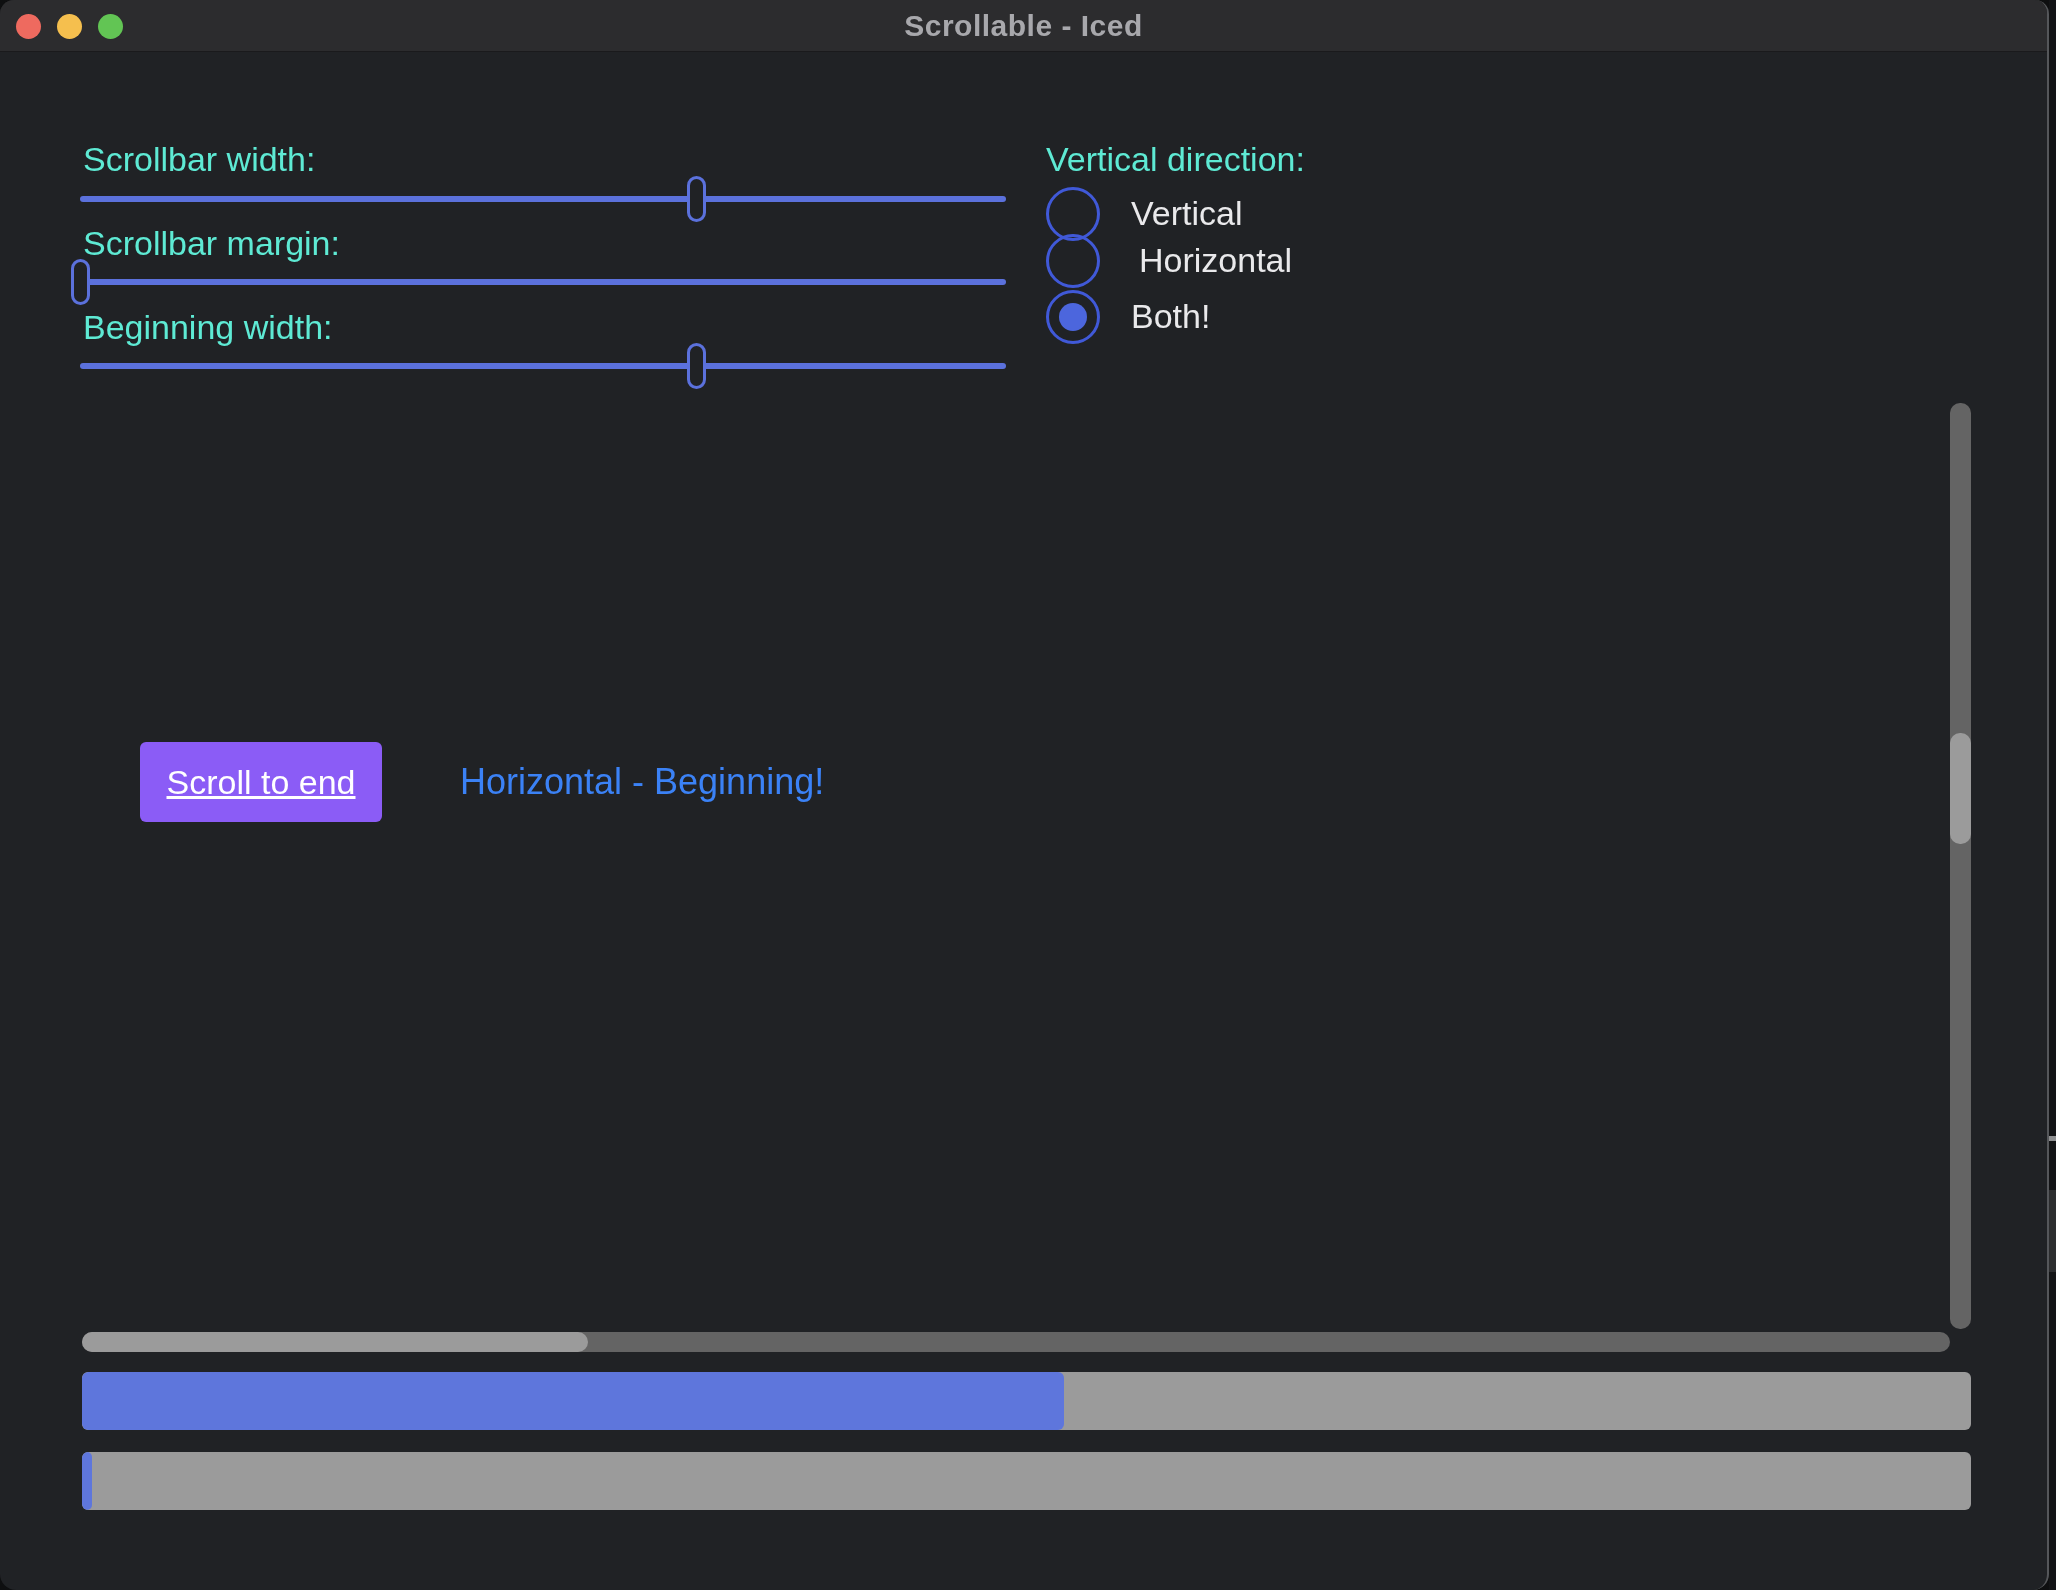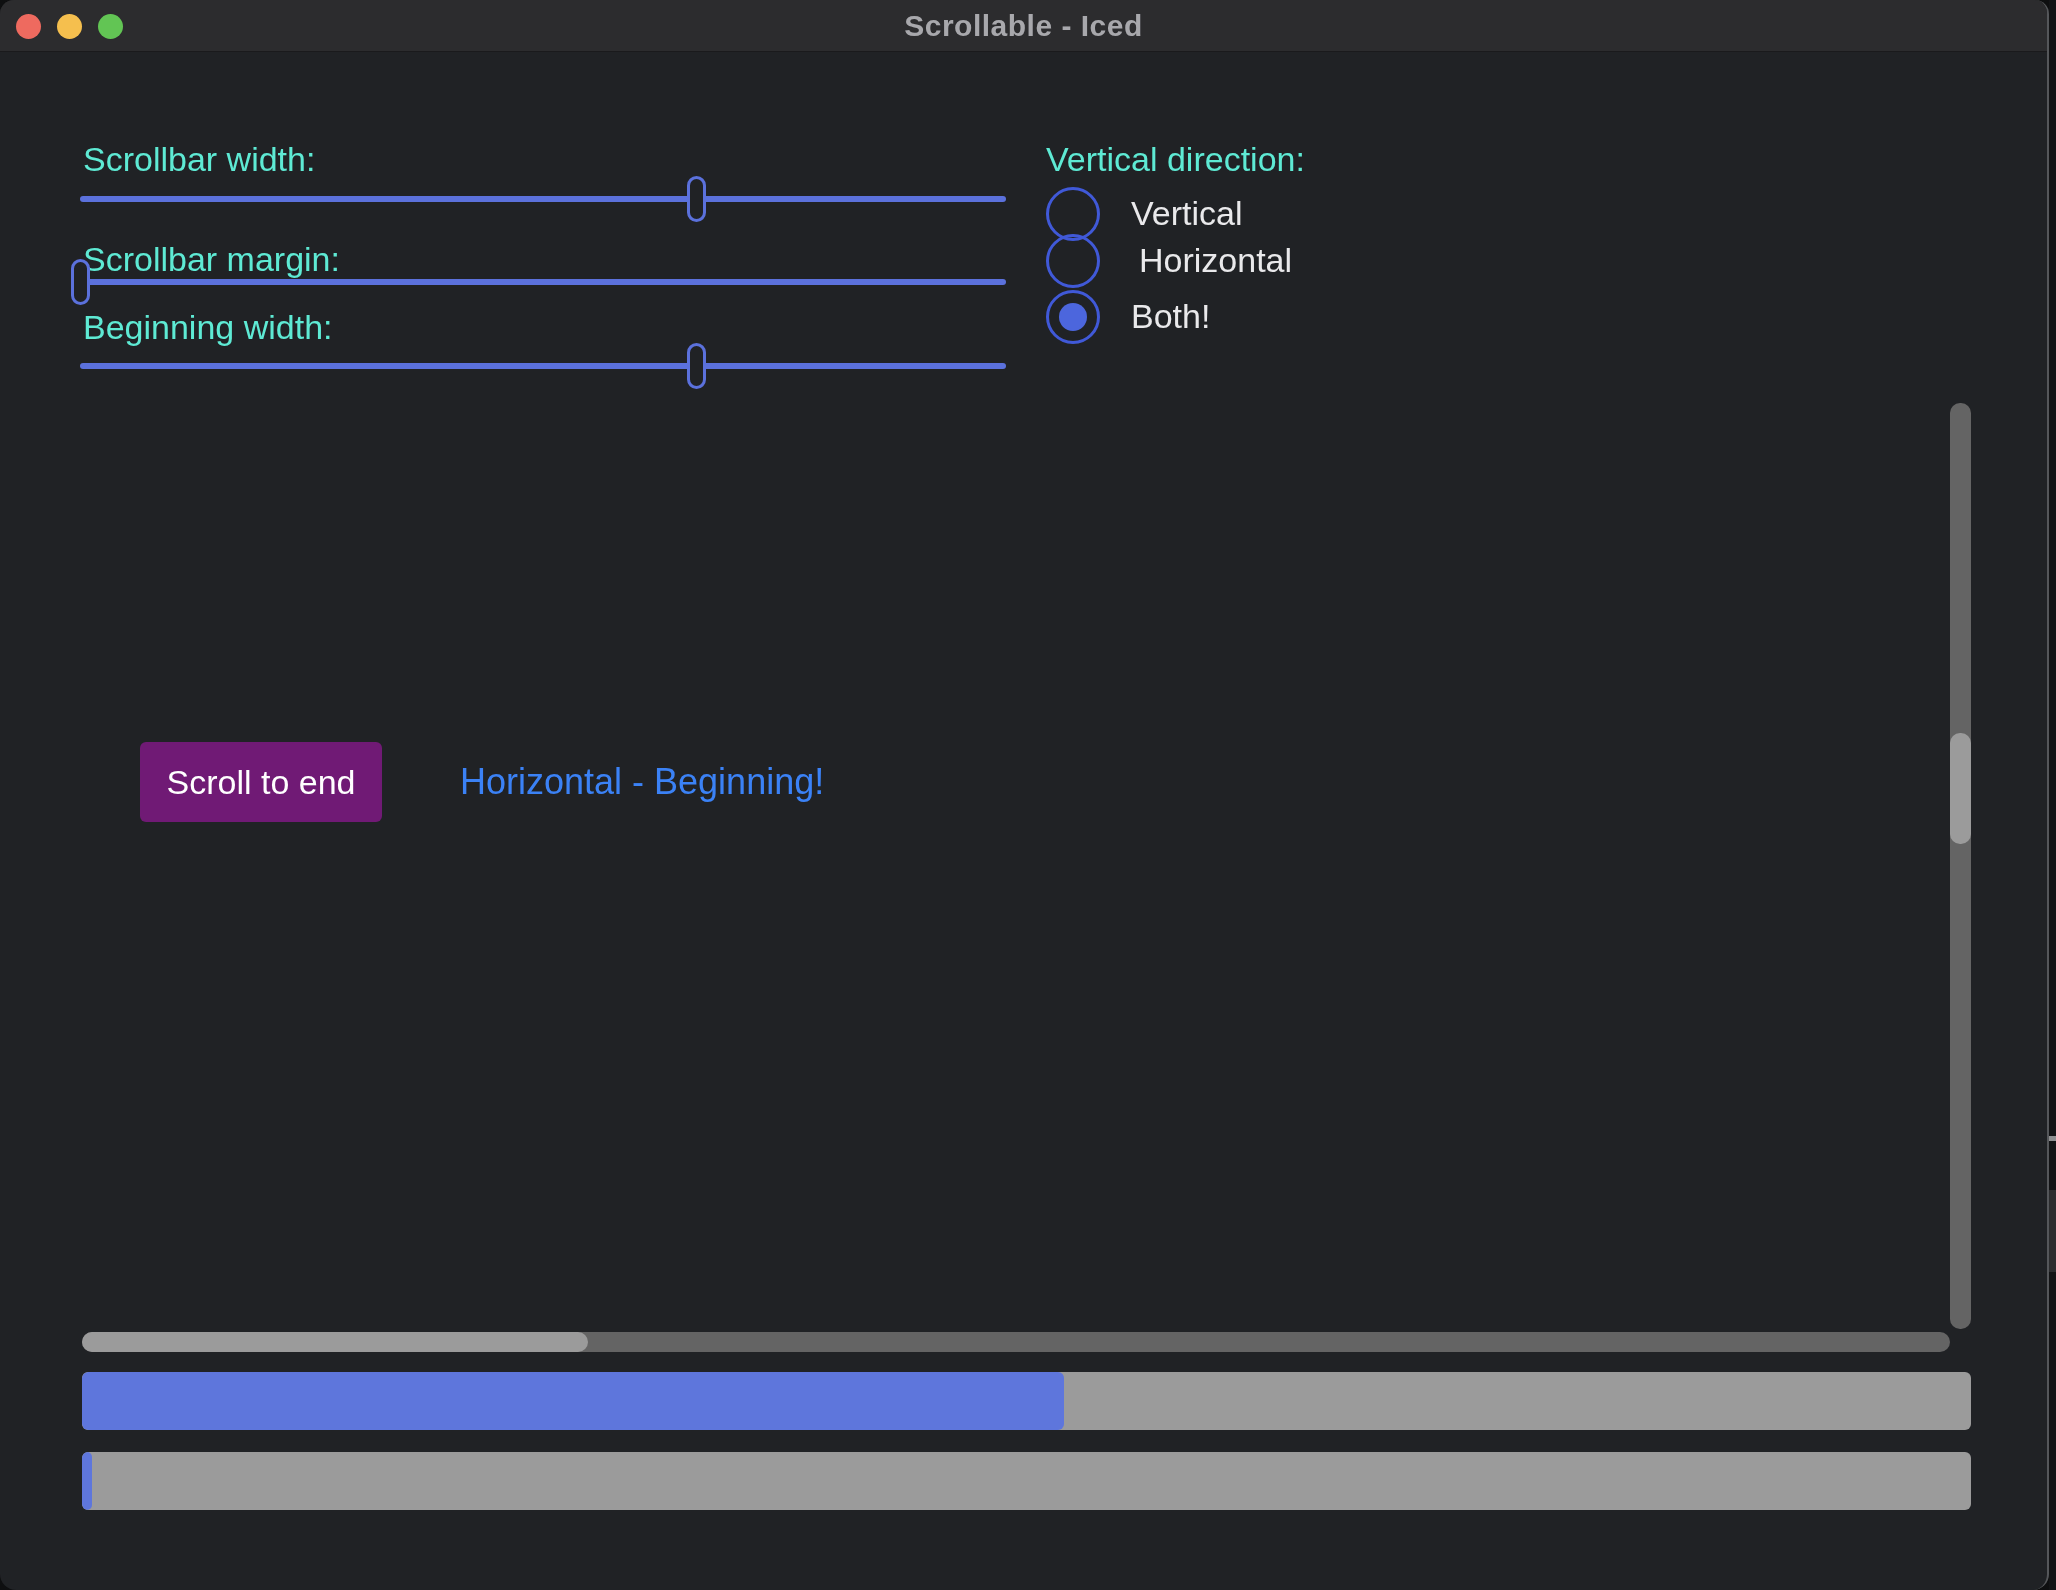--- a/index.html
+++ b/index.html
@@ -88,21 +88,21 @@
       <div class="traffic" id="tl-zoom" style="background: rgb(98, 197, 84);"></div>
       <div id="win-title">Scrollable - Iced</div>
     </div>
 
     <div class="ctl-label" style="left:83px; top:140px;">Scrollbar width:</div>
     <div class="slider" style="top:176px;">
       <div class="rail" style="background: rgb(91, 113, 220);"></div>
       <div class="handle" style="border-color: rgb(91, 113, 220); left: calc(66.5% - 9px);"></div>
     </div>
 
-    <div class="ctl-label" style="left:83px; top:240px;text-align:right;">Scrollbar margin:</div>
+    <div class="ctl-label" style="left:83px; top:224px;text-align:right;">Scrollbar margin:</div>
     <div class="slider" style="top:259px;">
       <div class="rail" style="background: rgb(91, 113, 220);"></div>
       <div class="handle" style="border-color: rgb(91, 113, 220); left: calc(0% - 9px);"></div>
     </div>
 
     <div class="ctl-label" style="left:83px; top:308px;">Beginning width:</div>
     <div class="slider" style="top:343px;">
       <div class="rail" style="background: rgb(91, 113, 220);"></div>
       <div class="handle" style="border-color: rgb(91, 113, 220); left: calc(66.5% - 9px);"></div>
     </div>
@@ -117,21 +117,21 @@
       <div class="radio-circle" style="border-color: rgb(64, 89, 216);"></div>
       <div class="radio-label">Horizontal</div>
     </div>
     <div class="radio-row selected" style="top:289px;">
       <div class="radio-circle" style="border-color: rgb(64, 89, 216);">
           <div class="radio-dot" style="background: rgb(76, 102, 221);"></div>
         </div>
       <div class="radio-label">Both!</div>
     </div>
 
-    <button id="scroll-button" style="background: #701a75;">Scroll to end</button>
+    <button id="scroll-button" style="background: #8b5cf6; text-decoration: underline;">Scroll to end</button>
     <div id="status-text">Horizontal - Beginning!</div>
 
     <div id="v-scrollbar">
       <div id="v-thumb" style="top: 35.6%; height: 12%;"></div>
     </div>
     <div id="h-scrollbar">
       <div id="h-thumb" style="left: 0%; width: 27.1%;"></div>
     </div>
 
     <div class="progress" id="progress-x">

